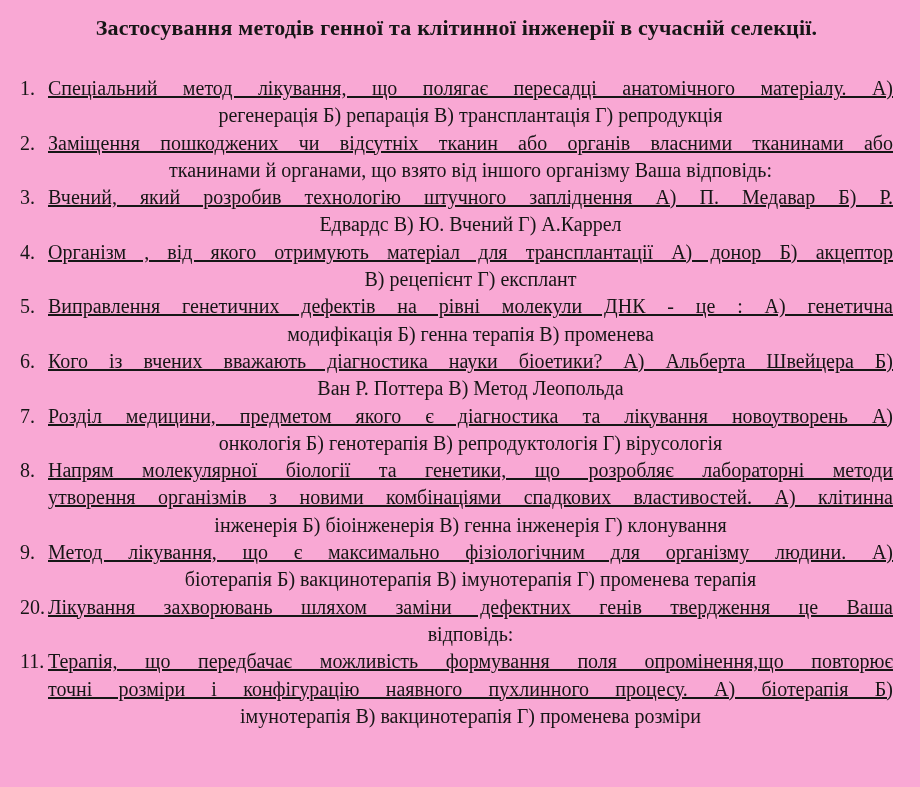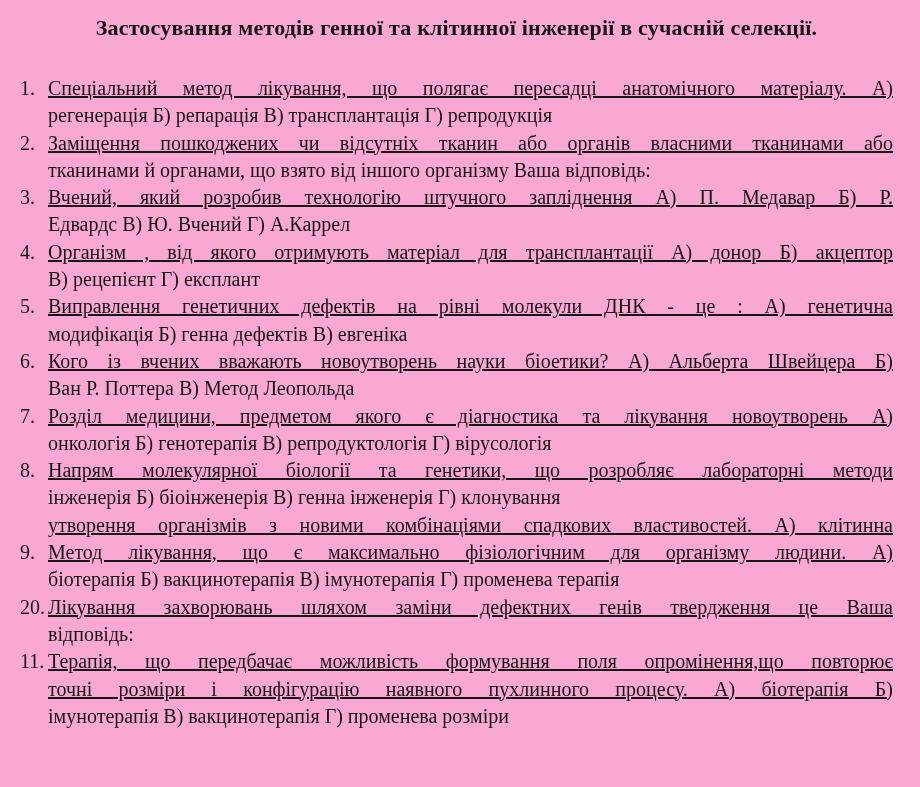--- a/index.html
+++ b/index.html
@@ -32,21 +32,21 @@
   .line {
     line-height: 27.3px;
     white-space: normal;
   }
   .line.first { display: flex; }
   .qnum {
     flex: 0 0 auto;
     min-width: 28px;
   }
   .qtext { flex: 1 1 auto; }
-  .line.cont { padding-left: 28px; }
+  .line.cont { padding-left: 28px; text-align: center; }
   .stretch {
     text-align: justify;
     text-align-last: justify;
     text-decoration: underline;
   }
 </style>
 </head>
 <body>
 
 <div class="page">
@@ -78,43 +78,43 @@
       <span class="qnum">4.</span>
       <span class="qtext stretch">Організм , від якого отримують матеріал для трансплантації А) донор Б) акцептор</span>
     </div>
   <div class="line cont">В) рецепієнт Г) експлант</div>
       </div>
       <div class="question">
     <div class="line first">
       <span class="qnum">5.</span>
       <span class="qtext stretch">Виправлення генетичних дефектів на рівні молекули ДНК - це : А) генетична</span>
     </div>
-  <div class="line cont">модифікація Б) генна дефектів В) евгеніка</div>
+  <div class="line cont">модифікація Б) генна терапія В) променева</div>
       </div>
       <div class="question">
     <div class="line first">
       <span class="qnum">6.</span>
-      <span class="qtext stretch">Кого із вчених вважають новоутворень науки біоетики? А) Альберта Швейцера Б)</span>
+      <span class="qtext stretch">Кого із вчених вважають діагностика науки біоетики? А) Альберта Швейцера Б)</span>
     </div>
   <div class="line cont">Ван Р. Поттера В) Метод Леопольда</div>
       </div>
       <div class="question">
     <div class="line first">
       <span class="qnum">7.</span>
       <span class="qtext stretch">Розділ медицини, предметом якого є діагностика та лікування новоутворень А)</span>
     </div>
   <div class="line cont">онкологія Б) генотерапія В) репродуктологія Г) вірусологія</div>
       </div>
       <div class="question">
     <div class="line first">
       <span class="qnum">8.</span>
       <span class="qtext stretch">Напрям молекулярної біології та генетики, що розробляє лабораторні методи</span>
     </div>
-  <div class="line cont">інженерія Б) біоінженерія В) генна інженерія Г) клонування</div>
-        <div class="line cont stretch">утворення організмів з новими комбінаціями спадкових властивостей. А) клітинна</div>
+  <div class="line cont stretch">утворення організмів з новими комбінаціями спадкових властивостей. А) клітинна</div>
+        <div class="line cont">інженерія Б) біоінженерія В) генна інженерія Г) клонування</div>
       </div>
       <div class="question">
     <div class="line first">
       <span class="qnum">9.</span>
       <span class="qtext stretch">Метод лікування, що є максимально фізіологічним для організму людини. А)</span>
     </div>
   <div class="line cont">біотерапія Б) вакцинотерапія В) імунотерапія Г) променева терапія</div>
       </div>
       <div class="question">
     <div class="line first">

